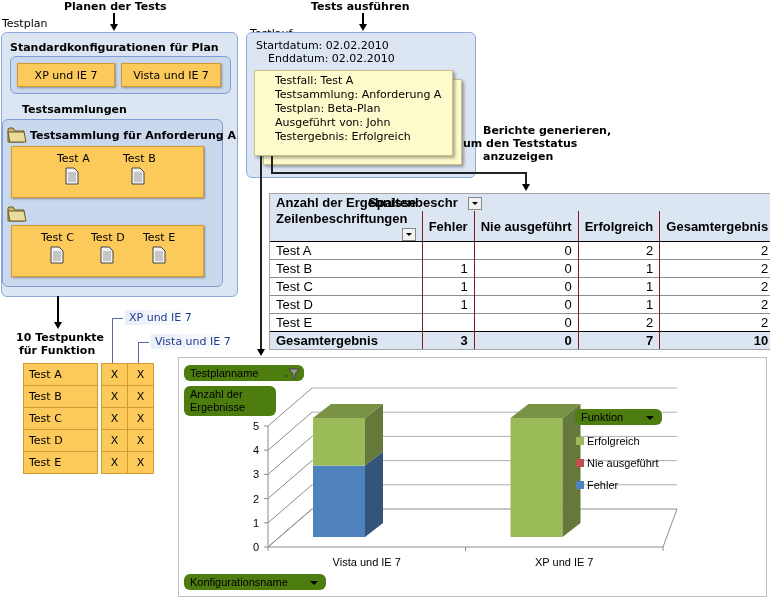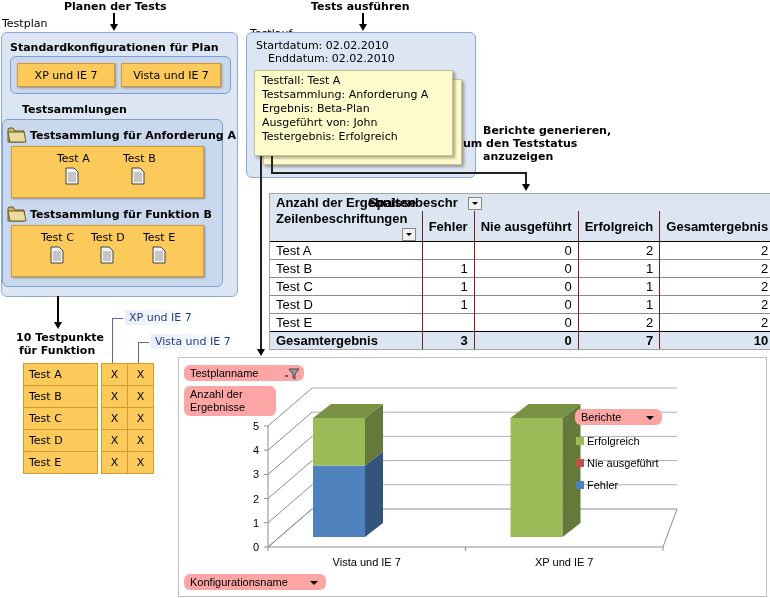--- a/index.html
+++ b/index.html
@@ -9,42 +9,42 @@
   .heading { font-weight:bold; font-size:11px; white-space:nowrap; }
   .label { font-size:11px; white-space:nowrap; }
   .panel { background:#dce6f2; border:1px solid #8eaadb; border-radius:6px; }
   .inner { background:#c9d8ec; border:1px solid #7f9fd3; border-radius:6px; }
   .orange { background:#fcc95b; border:1px solid #d49a2f; box-shadow:1px 1px 2px rgba(0,0,0,0.35); }
   .cfg-btn { display:flex; align-items:center; justify-content:center; font-size:11px; }
   .folder { position:absolute; }
   .doc { position:absolute; }
   .test-label { position:absolute; font-size:11px; white-space:nowrap; }
   .note { background:#fdfbcc; border:1px solid #c9c189; box-shadow:2px 2px 3px rgba(0,0,0,0.35); }
-  .note-line { font-size:11px; line-height:14px; white-space:nowrap; }
+  .note-line { font-size:11px; line-height:14px; white-space:nowrap;margin-left:13px; }
   .line-h { position:absolute; height:2px; background:#222; }
   .line-v { position:absolute; width:2px; background:#222; }
   .arrow-down { position:absolute; width:0; height:0; border-left:4px solid transparent; border-right:4px solid transparent; border-top:7px solid #000; }
   
   .pivot { position:absolute; left:269px; top:193px; width:500px; border:1px solid #a5a5a5; font-family:"Liberation Sans", sans-serif; font-size:13px; }
   .pivot table { border-collapse:collapse; width:100%; }
   .pivot td { height:17px; padding:0 6px; border-right:1px solid #7f1d1d; white-space:nowrap; }
   .pivot td:last-child { border-right:none; }
   .pivot tr.data td { border-top:1px solid #8c8c8c; }
   .pivot tr.header td { background:#dce6f2; font-weight:bold; border-bottom:1px solid #000; }
   .pivot tr.top td { background:#dce6f2; font-weight:bold; border-right:none; }
   .pivot tr.total td { background:#dce6f2; font-weight:bold; border-top:1px solid #000; }
   .num { text-align:right; }
   .dd-btn { display:inline-block; width:12px; height:11px; border:1px solid #888; background:#f2f2f2; vertical-align:middle; position:relative; margin-left:4px; }
   .dd-btn::after { content:""; position:absolute; left:3px; top:4px; border-left:3px solid transparent; border-right:3px solid transparent; border-top:3px solid #000; }
   
   .tp-cell { position:absolute; background:#fcc95b; border:1px solid #d49a2f; font-size:11px; display:flex; align-items:center; }
   .cfg-tag { position:absolute; background:linear-gradient(to right,#e8eef8,#ffffff); color:#1f3d8c; font-size:11px; padding:1px 4px; white-space:nowrap; }
   
   .chart-frame { position:absolute; left:178px; top:357px; width:587px; height:238px; border:1px solid #bfbfbf; background:#fff; }
-  .pill { position:absolute; background:#fca5a5; border-radius:6px; font-family:"Liberation Sans", sans-serif; font-size:11px; padding:2px 6px; white-space:nowrap; }
+  .pill { position:absolute; background:#4d7c0f; border-radius:6px; font-family:"Liberation Sans", sans-serif; font-size:11px; padding:2px 6px; white-space:nowrap; }
   .legend-item { position:absolute; font-family:"Liberation Sans", sans-serif; font-size:11px; white-space:nowrap; display:flex; align-items:center; }
   .legend-swatch { width:8px; height:8px; margin-right:3px; display:inline-block; }
 </style>
 </head>
 <body>
 
 <div class="abs heading" style="left:64px; top:0px;">Planen der Tests</div>
 <div class="arrow-down" style="left:110px; top:24px;"></div>
 <div class="abs" style="left:113px; top:13px; width:2px; height:12px; background:#000;"></div>
 <div class="abs label" style="left:2px; top:17px;">Testplan</div>
@@ -74,21 +74,20 @@
       <svg class="doc" width="14" height="18" viewBox="0 0 14 18" style="left:119px; top:20px;">
         <path d="M1 1 L9 1 L13 5 L13 17 L1 17 Z" fill="#f2f2f2" stroke="#444" stroke-width="1"></path>
         <path d="M3 6 H11 M3 8 H11 M3 10 H11 M3 12 H11 M3 14 H11" stroke="#999" stroke-width="1"></path>
       </svg>
     </div>
 
     <svg class="folder" width="22" height="22" viewBox="0 0 22 22" style="left:3px; top:82px;">
       <path d="M2 6 L2 19 L18 19 L18 8 L9 8 L7 5 L3 5 Z" fill="#c9b66a" stroke="#6b5a22" stroke-width="1"></path>
       <path d="M2 9 L18 9 L20 19 L4 19 Z" fill="#e9dc9c" stroke="#6b5a22" stroke-width="1"></path>
     </svg>
-    <div class="abs heading" style="left:27px; top:88px;">Testsammlung für Funktion B</div>
     <div class="abs orange" style="left:8px; top:105px; width:191px; height:50px;">
       <div class="test-label" style="left:29px; top:5px;">Test C</div>
       <svg class="doc" width="14" height="18" viewBox="0 0 14 18" style="left:38px; top:20px;">
         <path d="M1 1 L9 1 L13 5 L13 17 L1 17 Z" fill="#f2f2f2" stroke="#444" stroke-width="1"></path>
         <path d="M3 6 H11 M3 8 H11 M3 10 H11 M3 12 H11 M3 14 H11" stroke="#999" stroke-width="1"></path>
       </svg>
       <div class="test-label" style="left:79px; top:5px;">Test D</div>
       <svg class="doc" width="14" height="18" viewBox="0 0 14 18" style="left:88px; top:20px;">
         <path d="M1 1 L9 1 L13 5 L13 17 L1 17 Z" fill="#f2f2f2" stroke="#444" stroke-width="1"></path>
         <path d="M3 6 H11 M3 8 H11 M3 10 H11 M3 12 H11 M3 14 H11" stroke="#999" stroke-width="1"></path>
@@ -139,21 +138,21 @@
 <div class="arrow-down" style="left:359px; top:24px;"></div>
 <div class="abs label" style="left:250px; top:27px;text-align:right;">Testlauf</div>
 
 <div class="abs panel" style="left:246px; top:32px; width:228px; height:144px;">
   <div class="abs label" style="left:9px; top:6px;">Startdatum: 02.02.2010</div>
   <div class="abs label" style="left:9px; top:19px;margin-left:12px;">Enddatum: 02.02.2010</div>
   <div class="abs note" style="left:16px; top:46px; width:197px; height:84px;"></div>
   <div class="abs note" style="left:7px; top:37px; width:199px; height:86px; padding:3px 0 0 7px; box-sizing:border-box;">
     <div class="note-line">Testfall: Test A</div>
     <div class="note-line">Testsammlung: Anforderung A</div>
-    <div class="note-line">Ergebnis: Beta-Plan</div>
+    <div class="note-line">Testplan: Beta-Plan</div>
     <div class="note-line">Ausgeführt von: John</div>
     <div class="note-line">Testergebnis: Erfolgreich</div>
   </div>
 </div>
 
 <div class="line-v" style="left:260px; top:156px; height:194px;"></div>
 <div class="arrow-down" style="left:257px; top:349px;"></div>
 <div class="line-v" style="left:271px; top:156px; height:18px;"></div>
 <div class="line-h" style="left:271px; top:172px; width:256px;"></div>
 <div class="line-v" style="left:525px; top:172px; height:13px;"></div>
@@ -288,21 +287,21 @@
       <rect x="331.5" y="60" width="52" height="119" fill="#9bbb59"></rect>
       <polygon points="383.5,60 401.5,46 401.5,165 383.5,179" fill="#657a3a"></polygon>
       <polygon points="331.5,60 349.5,46 401.5,46 383.5,60" fill="#799245"></polygon>
       <text x="385.25" y="208" text-anchor="middle" font-size="11" font-family="Liberation Sans, sans-serif" fill="#000">XP und IE 7</text>
     </svg>
   <div class="pill" style="left:5px; top:216px; width:130px;">
     <span>Konfigurationsname</span>
     <span style="position:absolute; right:8px; top:7px; border-left:4px solid transparent; border-right:4px solid transparent; border-top:4px solid #000;"></span>
   </div>
   <div class="pill" style="left:396px; top:51px; width:75px;">
-    <span>Berichte</span>
+    <span>Funktion</span>
     <span style="position:absolute; right:8px; top:7px; border-left:4px solid transparent; border-right:4px solid transparent; border-top:4px solid #000;"></span>
   </div>
   <div id="legend">
       <div class="legend-item" style="left: 397px; top: 77px;">
         <span class="legend-swatch" style="background: rgb(155, 187, 89);"></span>
         <span>Erfolgreich</span>
       </div>
       <div class="legend-item" style="left: 397px; top: 99px;">
         <span class="legend-swatch" style="background: rgb(192, 80, 77);"></span>
         <span>Nie ausgeführt</span>

